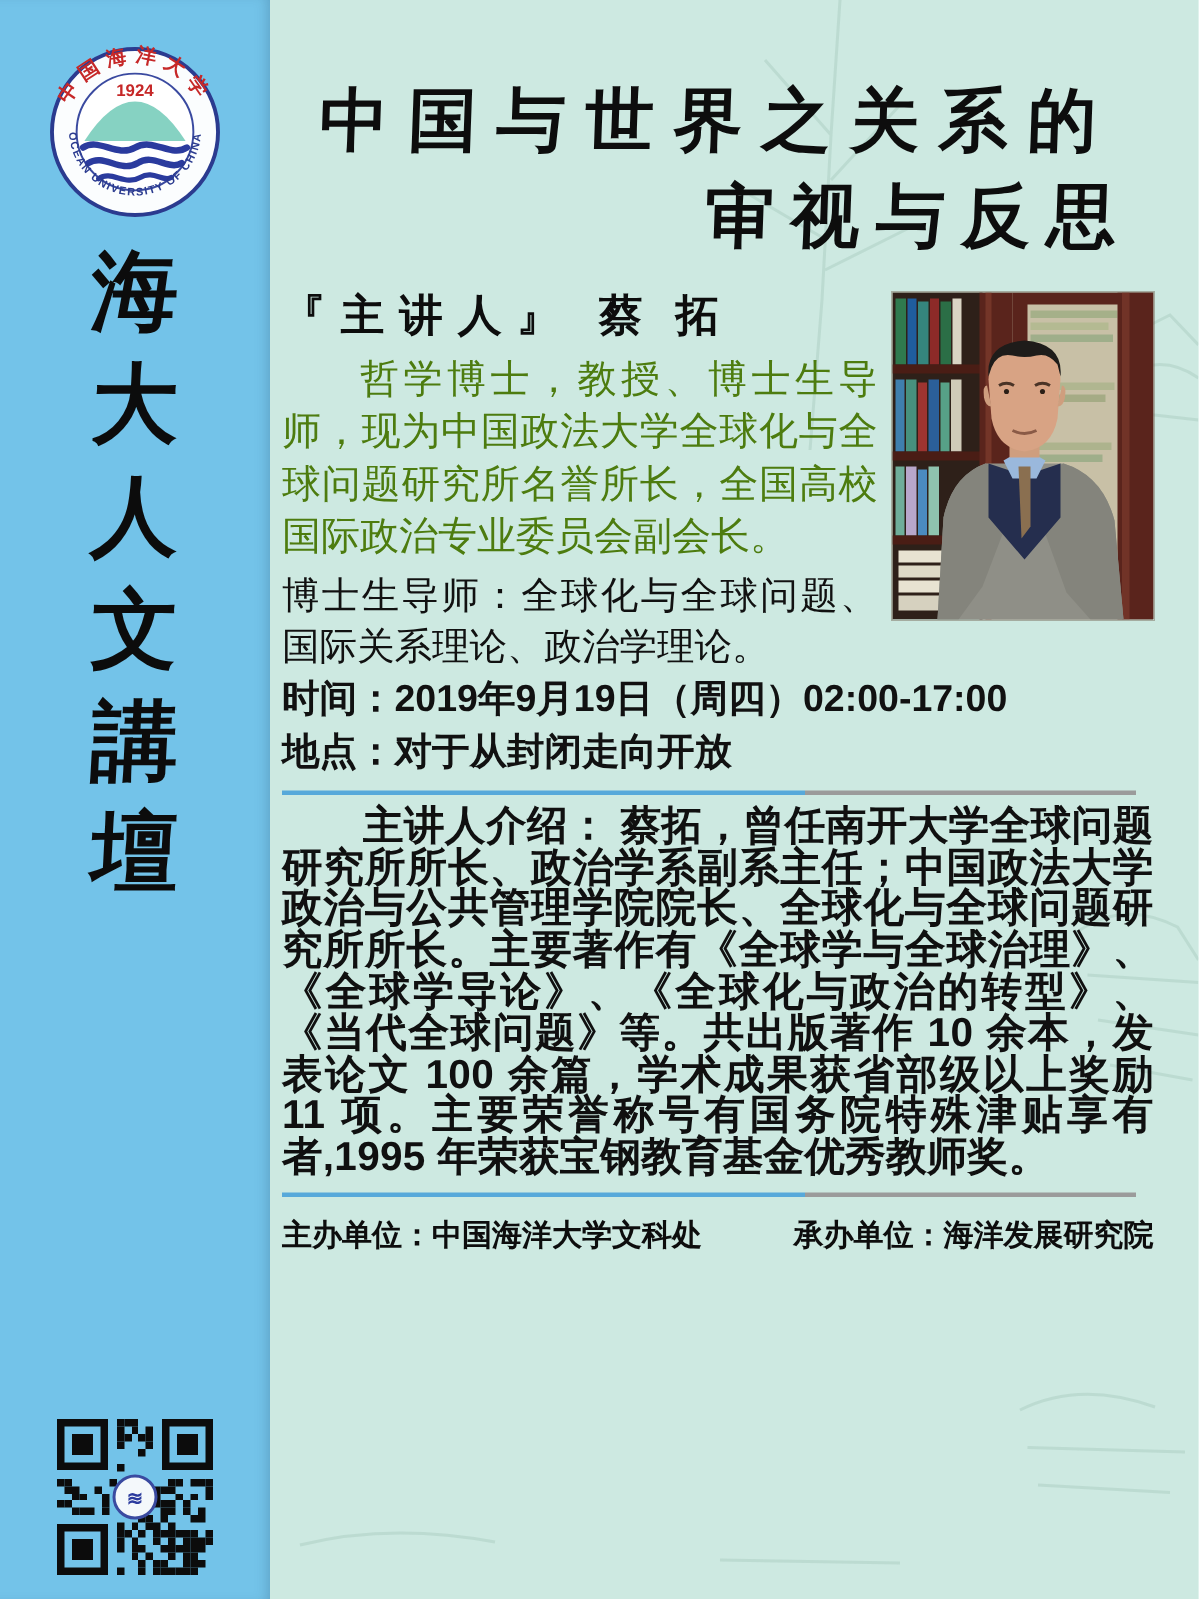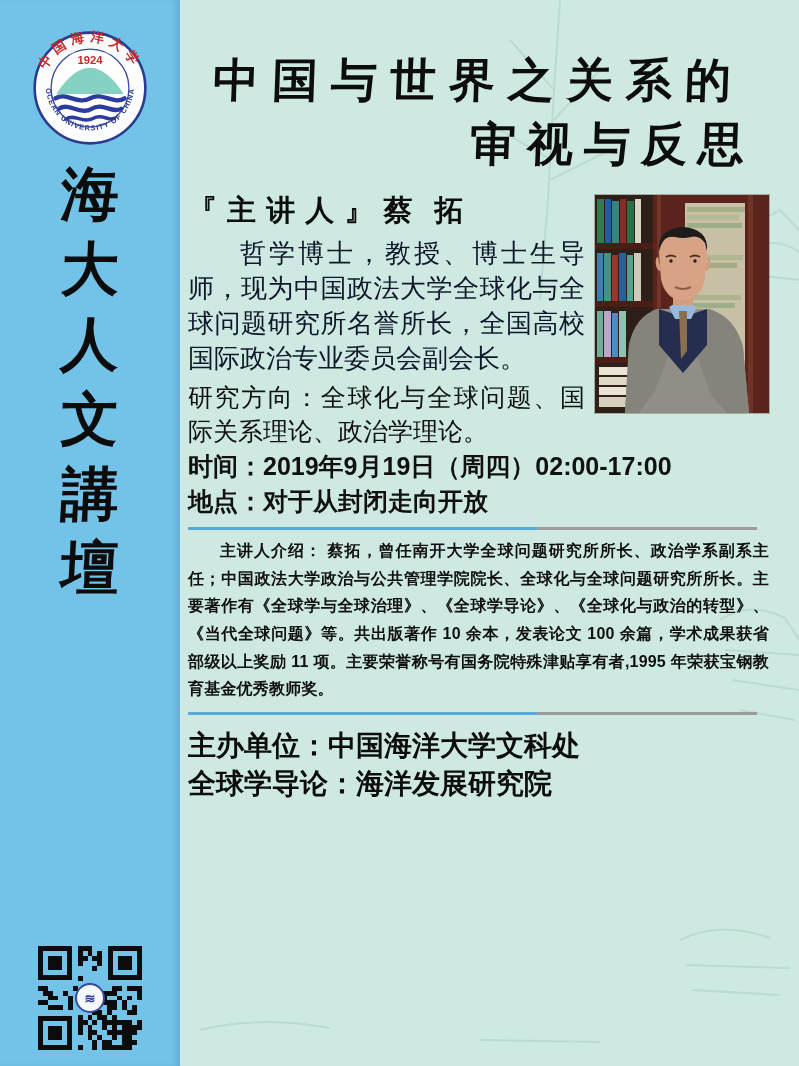--- a/index.html
+++ b/index.html
@@ -45,42 +45,42 @@
   .title-block { padding-top:54px; font-family:"DejaVu Serif", serif; font-weight:bold; color:#0d0d0d; }
   .title-line1 { font-size:46px; letter-spacing:13px; text-align:center; line-height:1.15; transform:skewX(-2deg); }
   .title-line2 { font-size:46px; letter-spacing:11px; text-align:right; margin-top:12px; padding-right:14px; line-height:1.1; transform:skewX(-2deg); }
 
   .speaker-section { margin-top:24px; }
   .photo {
     float:right; width:174px; height:218px; margin:2px 0 8px 10px;
     box-shadow:0 0 0 1px rgba(90,60,40,.35);
   }
   .speaker-label-row { font-family:"DejaVu Serif", serif; font-weight:bold; font-size:29px; line-height:1.2; color:#0d0d0d; }
-  .speaker-name { margin-left:10px; letter-spacing:6px; }
+  .speaker-name { margin-left:26px; letter-spacing:6px; }
   .bio {
     font-family:"DejaVu Serif", serif; font-size:26px; line-height:35px;
-    text-indent:2em; margin-top:8px; text-align:justify; color:#0f172a;
+    text-indent:2em; margin-top:8px; text-align:justify; color:#4d7c0f;
     font-weight:500;
   }
   .research { font-size:25px; line-height:34px; font-weight:500; margin-top:4px; text-align:justify; }
   .when-where { font-size:25px; line-height:33px; margin-top:2px; }
   .ww-label { font-family:Liberation Serif, serif; font-weight:bold; }
   .ww-value { font-weight:bold; }
 
   .rule { clear:both; height:3px; margin-top:9px;
     background:linear-gradient(90deg,#57a9da 0,#57a9da 60%,#9b9b9b 60%,#9b9b9b 98%,rgba(0,0,0,0) 98%); }
 
   .body-par {
-    font-size:16px; line-height:27.6px; font-weight:bold;
+    font-size:27px; line-height:27.6px; font-weight:bold;
     text-align:justify; text-indent:2em; margin-top:7px; color:#101010;
     letter-spacing:.2px;
   }
 
   .footer-row { display:flex; justify-content:space-between; margin-top:12px;
-    font-size:28px; font-weight:bold; color:#0d0d0d;flex-direction:column; }
+    font-size:20px; font-weight:bold; color:#0d0d0d; }
 </style>
 </head>
 <body>
 
 <div class="poster">
 
   <div class="sidebar">
 
     <div class="logo-wrap">
       <svg viewBox="0 0 148 148" width="128" height="128">
@@ -654,37 +654,37 @@
             <path d="M80 92 Q88 96 96 92" stroke="#8a5a46" stroke-width="2" fill="none"></path>
           </g>
         </svg>
 
         <div class="speaker-label-row">
           <span>『 主 讲 人 』</span><span class="speaker-name">蔡 拓</span>
         </div>
 
         <p class="bio">哲学博士，教授、博士生导师，现为中国政法大学全球化与全球问题研究所名誉所长，全国高校国际政治专业委员会副会长。</p>
 
-        <p class="research">研究方向：全球化与全球问题、国际关系理论、政治学理论。</p>
+        <p class="research">博士生导师：全球化与全球问题、国际关系理论、政治学理论。</p>
 
         <div class="when-where">
           <span class="ww-label">时间：</span><span class="ww-value">2019年9月19日（周四）02:00-17:00</span>
         </div>
         <div class="when-where">
           <span class="ww-label">地点：</span><span class="ww-value">对于从封闭走向开放</span>
         </div>
       </div>
 
       <div class="rule"></div>
 
       <p class="body-par">主讲人介绍： 蔡拓，曾任南开大学全球问题研究所所长、政治学系副系主任；中国政法大学政治与公共管理学院院长、全球化与全球问题研究所所长。主要著作有《全球学与全球治理》、《全球学导论》、《全球化与政治的转型》、《当代全球问题》等。共出版著作 10 余本，发表论文 100 余篇，学术成果获省部级以上奖励 11 项。主要荣誉称号有国务院特殊津贴享有者,1995 年荣获宝钢教育基金优秀教师奖。</p>
 
       <div class="rule"></div>
 
 
       <div class="footer-row">
         <span>主办单位：中国海洋大学文科处</span>
-        <span>全球学导论：海洋发展研究院</span>
+        <span>承办单位：海洋发展研究院</span>
       </div>
 
     </div>
   </div>
 </div>
 
 </body></html>

